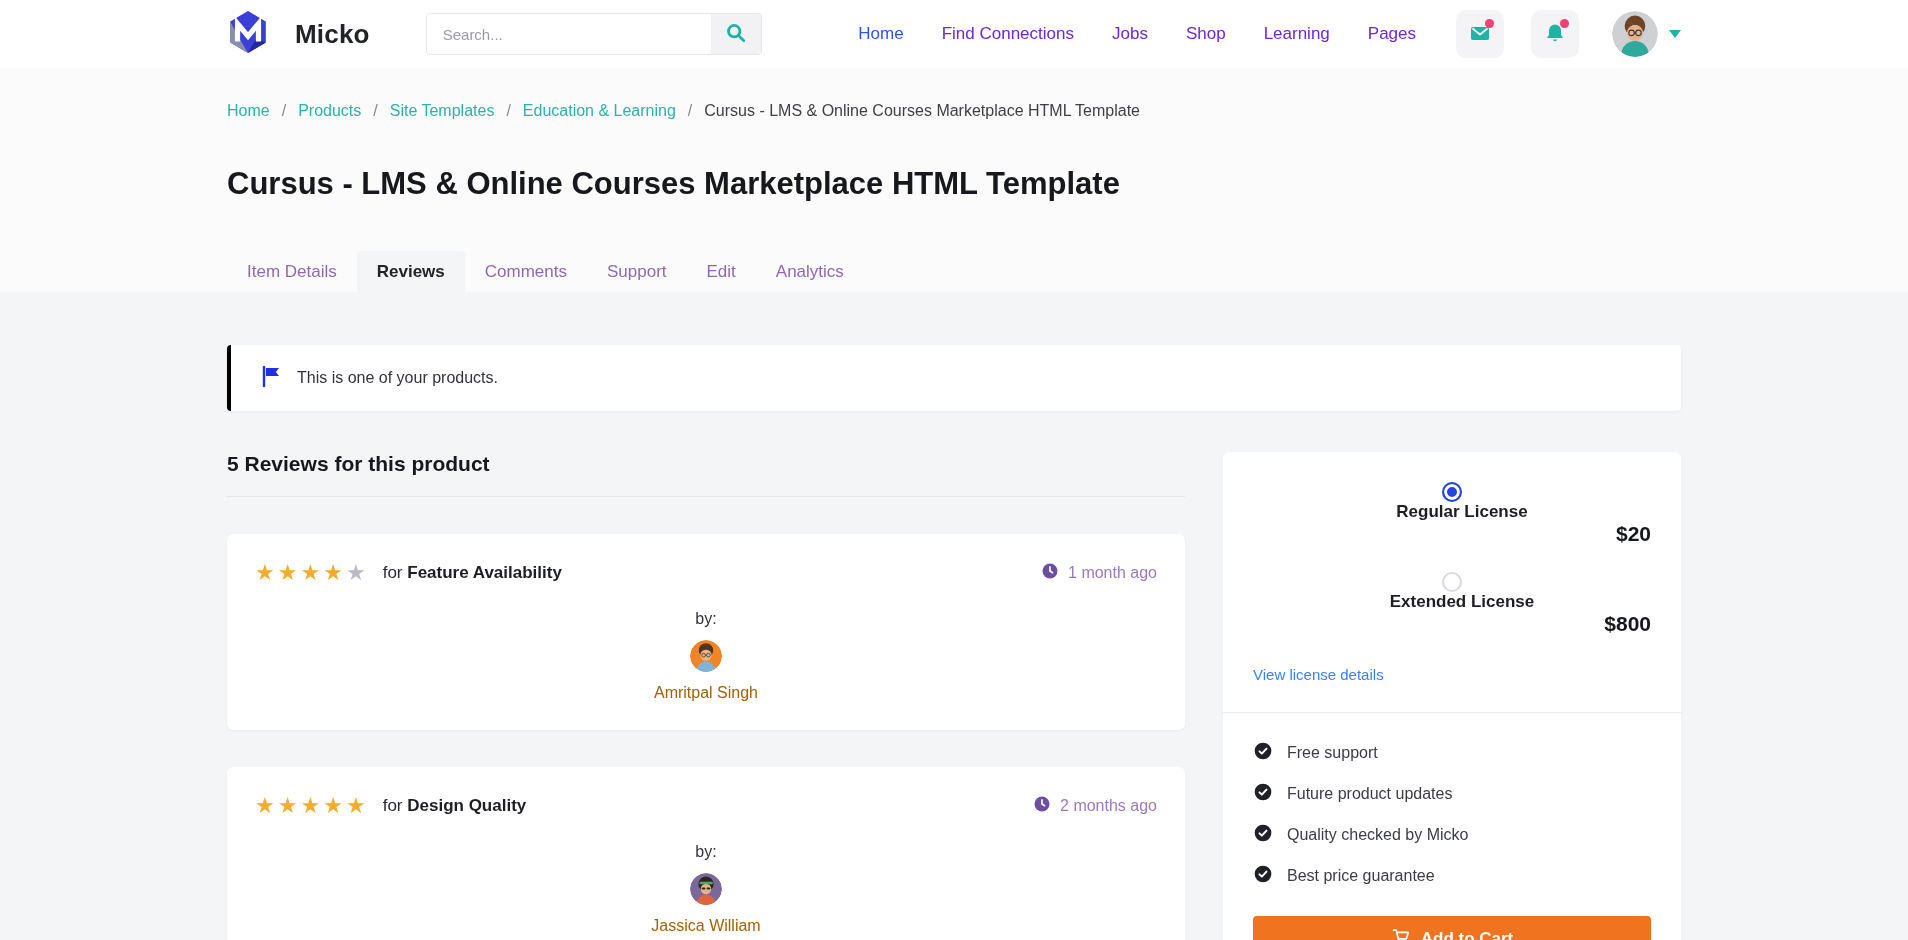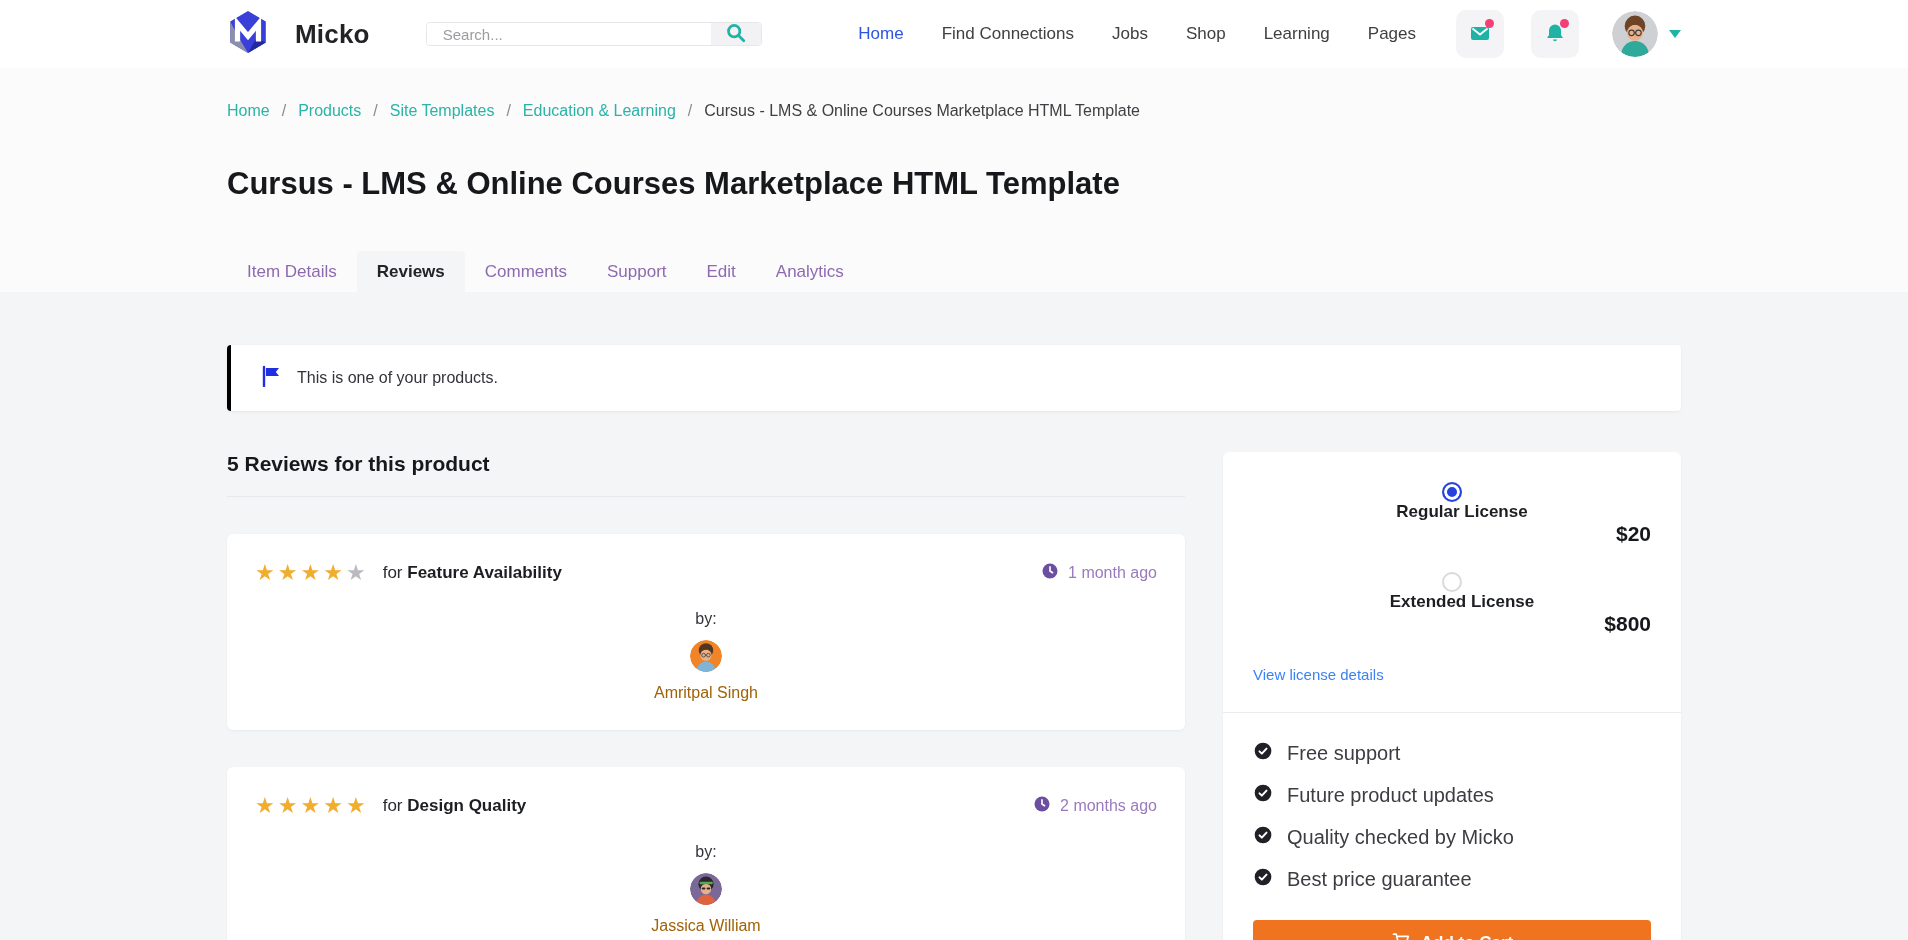--- a/index.html
+++ b/index.html
@@ -3,26 +3,26 @@
 <meta charset="utf-8">
 <style>
   * { margin:0; padding:0; box-sizing:border-box; }
   html,body { width:1908px; height:940px; overflow:hidden; }
   body { font-family:"Liberation Sans", sans-serif; background:#f4f5f7; color:#33343a; }
 
   
   .header { height:68px; background:#fff; display:flex; align-items:center; padding:0 227px; }
   .brand { display:flex; align-items:center; gap:26px; cursor:pointer; }
   .brand-name { font-size:26px; font-weight:700; color:#222327; letter-spacing:.2px; }
-  .searchbox { margin-left:56px; display:flex; height:24px; width:336px; border:1px solid #e7e7ea; border-radius:4px; overflow:hidden; background:#fff; }
+  .searchbox { margin-left:56px; display:flex; height:42px; width:336px; border:1px solid #e7e7ea; border-radius:4px; overflow:hidden; background:#fff; }
   .searchbox input { flex:1; border:none; outline:none; padding:0 16px; font-size:15px; color:#4a4b50; font-family:inherit; }
   .searchbox input::placeholder { color:#9b9ca1; }
   .search-btn { width:50px; background:#f2f2f4; border:none; display:flex; align-items:center; justify-content:center; cursor:pointer; }
   .nav { margin-left:auto; display:flex; gap:38px; align-items:center; }
-  .nav-item { font-size:17px; color:#404040; font-weight:500; cursor:pointer; text-decoration:none; }
+  .nav-item { font-size:17px; color:#6d28d9; font-weight:500; cursor:pointer; text-decoration:none; }
   .nav-item.active { color:#2e55e0; }
   .hicons { margin-left:40px; display:flex; align-items:center; gap:27px; }
   .icon-btn { position:relative; width:48px; height:48px; border-radius:10px; background:#f4f4f6; border:none; display:flex; align-items:center; justify-content:center; cursor:pointer; }
   .badge-dot { position:absolute; top:9px; right:10px; width:9px; height:9px; border-radius:50%; background:#f23f74; }
   .avatar-wrap { display:flex; align-items:center; gap:11px; margin-left:6px; cursor:pointer; }
   .chevron-dn { width:0; height:0; border-left:6px solid transparent; border-right:6px solid transparent; border-top:8px solid #1fb3a5; }
 
   
   .topsection { background:#fbfbfc; padding:34px 227px 0; }
   .breadcrumb { display:flex; gap:12px; font-size:16px; align-items:center; }
@@ -61,21 +61,21 @@
 
   
   .sidebar { width:458px; background:#fff; border-radius:6px; box-shadow:0 1px 3px rgba(16,24,40,.05); padding:30px 30px 40px; }
   .lic-row { display:flex; align-items:center; margin-bottom:26px; cursor:pointer;flex-direction:column; }
   .radio { width:20px; height:20px; border-radius:50%; border:2px solid #d9dade; background:#fff; flex:0 0 auto; }
   .radio.checked { border-color:#2543df; background:#2543df; box-shadow:inset 0 0 0 3px #fff; }
   .lic-name { margin-left:20px; font-size:17px; font-weight:700; color:#1d1e22; }
   .lic-price { margin-left:auto; font-size:21px; font-weight:700; color:#17181b; }
   .lic-link { display:inline-block; font-size:15px; color:#3b82f6; text-decoration:none; margin-top:4px; cursor:pointer; }
   .side-divider { height:1px; background:#ececf0; margin:28px -30px; }
-  .feature { display:flex; align-items:center; gap:14px; font-size:20px; color:#3c3d42; margin:17px 0; }
+  .feature { display:flex; align-items:center; gap:14px; font-size:16px; color:#3c3d42; margin:17px 0; }
   .btn { width:100%; border:none; border-radius:4px; color:#fff; font-size:17px; font-weight:700; font-family:inherit; display:flex; align-items:center; justify-content:center; gap:10px; cursor:pointer; }
   .btn-cart { margin-top:28px; height:45px; background:#f0731f; }
   .btn-buy { margin-top:13px; height:42px; background:#d946ef; }
 </style>
 </head>
 <body>
 
 <header class="header">
   <div class="brand">
     <span>

